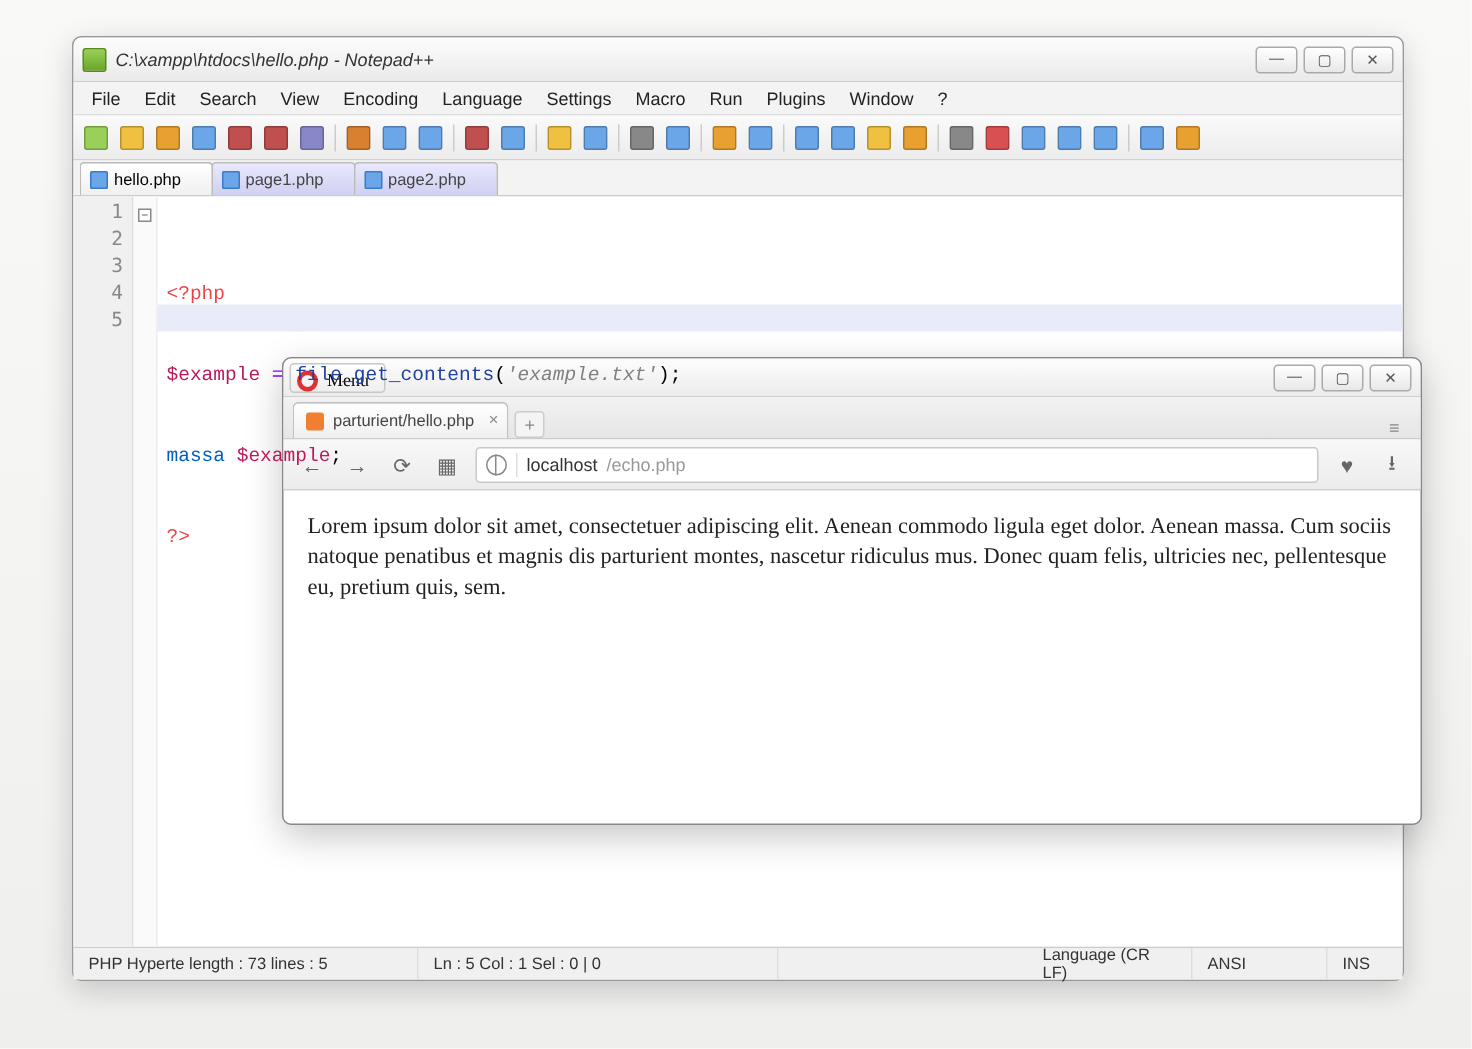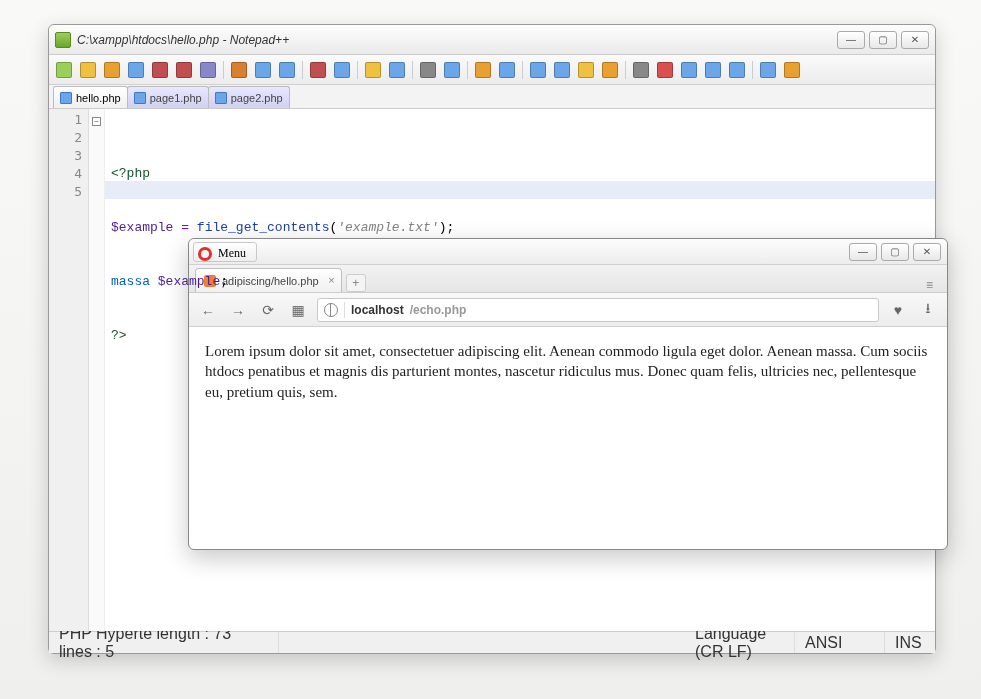--- a/index.html
+++ b/index.html
@@ -15,59 +15,59 @@
 
 .menubar { height: 22px; display: flex; align-items: center; padding: 0 4px; background: #f3f3f3; border-bottom: 1px solid #ddd; }
 .menubar .menu-item { padding: 2px 8px; color: #222; cursor: pointer; }
 
 .toolbar { height: 30px; display: flex; align-items: center; padding: 2px 4px; gap: 2px; background: linear-gradient(#fafafa,#ececec); border-bottom: 1px solid #d0d0d0; overflow: hidden; }
 .tool-btn { width: 22px; height: 22px; border: 1px solid transparent; border-radius: 2px; display: flex; align-items: center; justify-content: center; cursor: pointer; }
 .tool-sep { width: 1px; height: 18px; background: #ccc; margin: 0 2px; }
 .ticon { width: 16px; height: 16px; border-radius: 2px; }
 
 .doc-tabs { height: 24px; display: flex; align-items: flex-end; padding: 0 4px; background: #f3f3f3; border-bottom: 1px solid #ccc; gap: 0; }
-.doc-tab { display: flex; align-items: center; height: 22px; padding: 0 6px 0 6px; border: 1px solid #bbb; border-bottom: none; margin-right: -1px; border-radius: 3px 3px 0 0; background: linear-gradient(#e8e8ff,#d0d0f0); color: #444; font-size: 11px; cursor: pointer; gap: 4px; }
+.doc-tab { display: flex; align-items: center; height: 22px; padding: 0 20px 0 6px; border: 1px solid #bbb; border-bottom: none; margin-right: -1px; border-radius: 3px 3px 0 0; background: linear-gradient(#e8e8ff,#d0d0f0); color: #444; font-size: 11px; cursor: pointer; gap: 4px; }
 .doc-tab.active { background: linear-gradient(#fff,#f0f0f0); color: #000; position: relative; z-index: 2; }
 .doc-tab .tab-ico { width: 12px; height: 12px; background: #6aa6e8; border: 1px solid #3a7ac8; border-radius: 1px; }
 
 .editor-area { flex: 1; display: flex; background: #fff; overflow: hidden; position: relative; }
 .gutter { width: 40px; background: #f0f0f0; border-right: 1px solid #ddd; text-align: right; padding: 2px 6px 0 0; color: #888; font-family: Consolas, monospace; font-size: 13px; line-height: 18px; }
 .fold-col { width: 16px; background: #fafafa; border-right: 1px solid #eee; padding-top: 4px; }
 .fold-box { width: 9px; height: 9px; margin: 4px auto 0; border: 1px solid #888; background: #fff; font-size: 8px; line-height: 7px; text-align: center; color: #555; }
 .code { flex: 1; padding: 2px 6px; font-family: Consolas, "Courier New", monospace; font-size: 13px; line-height: 18px; white-space: pre; position: relative; }
 .code .line { height: 18px; }
 .code .hl { background: #e8ecf8; position: absolute; left: 0; right: 0; height: 18px; z-index: 0; }
 .code .line span { position: relative; z-index: 1; }
-.c-tag { color: #14532d; }
-.c-var { color: #4c1d95; }
+.c-tag { color: #ef4444; }
+.c-var { color: #be185d; }
 .c-op { color: #8000ff; }
 .c-func { color: #2040a0; }
 .c-str { color: #808080; font-style: italic; }
 .c-echo { color: #0060c0; }
 
-.statusbar { height: 22px; display: flex; align-items: center; background: #f0f0f0; border-top: 1px solid #ccc; font-size: 16px; color: #333; }
+.statusbar { height: 22px; display: flex; align-items: center; background: #f0f0f0; border-top: 1px solid #ccc; font-size: 11px; color: #333; }
 .statusbar .cell { padding: 0 10px; border-right: 1px solid #ddd; height: 100%; display: flex; align-items: center; }
 .statusbar .cell:last-child { border-right: none; }
 .statusbar .spacer { flex: 1; }
 
 
 .opera-window { position: absolute; left: 188px; top: 238px; width: 760px; height: 312px; background: #fff; border: 1px solid #888; border-radius: 6px; box-shadow: 0 8px 24px rgba(0,0,0,0.22); display: flex; flex-direction: column; }
 .opera-top { height: 26px; display: flex; align-items: center; background: linear-gradient(#fdfdfd,#ececec); border-bottom: 1px solid #d0d0d0; border-radius: 6px 6px 0 0; padding-left: 4px; }
 .opera-menu-btn { display: flex; align-items: flex-end; gap: 6px; height: 20px; padding: 0 10px 0 4px; border: 1px solid #c8c8c8; border-radius: 3px; background: linear-gradient(#fff,#eee); cursor: pointer; font-family: Liberation Serif, serif; }
 .opera-o { width: 14px; height: 14px; border: 3px solid #e03030; border-radius: 50%; }
 .opera-tabs { height: 28px; display: flex; align-items: flex-end; padding: 0 6px; background: linear-gradient(#f2f2f2,#e6e6e6); border-bottom: 1px solid #ccc; gap: 4px; }
 .opera-tab { display: flex; align-items: center; height: 24px; padding: 0 22px 0 8px; border: 1px solid #c0c0c0; border-bottom: none; border-radius: 4px 4px 0 0; background: linear-gradient(#fff,#f0f0f0); font-size: 11px; color: #444; gap: 6px; position: relative; cursor: pointer; }
 .opera-tab .close-x { position: absolute; right: 6px; top: 5px; font-size: 11px; color: #888; }
 .opera-tab .fav { width: 12px; height: 12px; background: #f08030; border-radius: 2px; }
 .opera-newtab { width: 20px; height: 18px; border: 1px solid #ccc; border-radius: 3px; background: #f4f4f4; display: flex; align-items: center; justify-content: center; color: #888; font-size: 12px; cursor: pointer; }
 .opera-tabs .right-icon { margin-left: auto; padding-right: 8px; color: #888; cursor: pointer; }
 
 .opera-addr { height: 34px; display: flex; align-items: center; padding: 0 8px; gap: 8px; background: linear-gradient(#f8f8f8,#ececec); border-bottom: 1px solid #d0d0d0; }
 .nav-btn { width: 22px; height: 22px; display: flex; align-items: center; justify-content: center; color: #666; cursor: pointer; border-radius: 3px; font-size: 14px; }
-.addr-field { flex: 1; height: 24px; border: 1px solid #c8c8c8; border-radius: 3px; background: #fff; display: flex; align-items: center; padding: 0 6px; gap: 6px; font-size: 12px; font-weight: bold; }
+.addr-field { flex: 1; height: 24px; border: 1px solid #c8c8c8; border-radius: 3px; background: #fff; display: flex; align-items: center; padding: 0 6px; gap: 6px; font-size: 12px; }
 .addr-field .globe { width: 14px; height: 14px; border: 1.5px solid #888; border-radius: 50%; position: relative; }
 .addr-field .globe::after { content: ""; position: absolute; left: 5px; top: -1px; bottom: -1px; width: 1px; background: #888; }
 .addr-field .sep { width: 1px; height: 16px; background: #ddd; }
 .addr-host { color: #333; }
 .addr-path { color: #999; }
 
 .opera-content { flex: 1; padding: 14px 16px; font-family: "Times New Roman", serif; font-size: 15px; color: #222; line-height: 1.35; overflow: auto; }
 </style>
 </head>
 <body>
@@ -76,20 +76,34 @@
   <div class="titlebar">
     <div class="app-icon"></div>
     <div class="title">C:\xampp\htdocs\hello.php - Notepad++</div>
     <div class="win-controls">
       <div class="win-btn">—</div>
       <div class="win-btn">▢</div>
       <div class="win-btn">✕</div>
     </div>
   </div>
 
+  <div class="menubar" id="npp-menubar">
+      <div class="menu-item">File</div>
+      <div class="menu-item">Edit</div>
+      <div class="menu-item">Search</div>
+      <div class="menu-item">View</div>
+      <div class="menu-item">Encoding</div>
+      <div class="menu-item">Language</div>
+      <div class="menu-item">Settings</div>
+      <div class="menu-item">Macro</div>
+      <div class="menu-item">Run</div>
+      <div class="menu-item">Plugins</div>
+      <div class="menu-item">Window</div>
+      <div class="menu-item">?</div>
+    </div>
 
   <div class="toolbar" id="npp-toolbar">
       <div class="tool-btn">
         <div class="ticon" style="background: rgb(154, 208, 90); border: 1px solid rgba(0, 0, 0, 0.25);"></div>
       </div>
       <div class="tool-btn">
         <div class="ticon" style="background: rgb(240, 192, 64); border: 1px solid rgba(0, 0, 0, 0.25);"></div>
       </div>
       <div class="tool-btn">
         <div class="ticon" style="background: rgb(232, 160, 48); border: 1px solid rgba(0, 0, 0, 0.25);"></div>
@@ -213,20 +227,21 @@
       <div class="line"><span class="c-tag">&lt;?php</span></div>
       <div class="line"><span class="c-var">$example</span><span class="c-op"> = </span><span class="c-func">file_get_contents</span><span>(</span><span class="c-str">'example.txt'</span><span>);</span></div>
       <div class="line"><span class="c-echo">massa </span><span class="c-var">$example</span><span>;</span></div>
       <div class="line"><span class="c-tag">?&gt;</span></div>
       <div class="line"></div>
     </div>
   </div>
 
   <div class="statusbar">
     <div class="cell" style="width:230px;">PHP Hyperte length : 73    lines : 5</div>
+    <div class="cell" style="width:240px;">Ln : 5    Col : 1    Sel : 0 | 0</div>
     <div class="spacer"></div>
     <div class="cell" style="width:110px;">Language (CR LF)</div>
     <div class="cell" style="width:90px;">ANSI</div>
     <div class="cell" style="width:50px;">INS</div>
   </div>
 </div>
 
 <div class="opera-window">
   <div class="opera-top">
     <div class="opera-menu-btn">
@@ -237,21 +252,21 @@
     <div class="win-controls" style="padding-right:6px;">
       <div class="win-btn">—</div>
       <div class="win-btn">▢</div>
       <div class="win-btn">✕</div>
     </div>
   </div>
 
   <div class="opera-tabs">
     <div class="opera-tab">
       <div class="fav"></div>
-      <span>adipiscing/hello.php</span>
+      <span>parturient/hello.php</span>
       <span class="close-x">×</span>
     </div>
     <div class="opera-newtab">+</div>
     <div class="right-icon">≡</div>
   </div>
 
   <div class="opera-addr">
     <div class="nav-btn">←</div>
     <div class="nav-btn">→</div>
     <div class="nav-btn">⟳</div>
@@ -259,14 +274,14 @@
     <div class="addr-field">
       <div class="globe"></div>
       <div class="sep"></div>
       <span class="addr-host">localhost</span>
         <span class="addr-path">/echo.php</span>
     </div>
     <div class="nav-btn">♥</div>
     <div class="nav-btn">⭳</div>
   </div>
 
-  <div class="opera-content">Lorem ipsum dolor sit amet, consectetuer adipiscing elit. Aenean commodo ligula eget dolor. Aenean massa. Cum sociis htdocs penatibus et magnis dis parturient montes, nascetur ridiculus mus. Donec quam felis, ultricies nec, pellentesque eu, pretium quis, sem.</div>
+  <div class="opera-content">Lorem ipsum dolor sit amet, consectetuer adipiscing elit. Aenean commodo ligula eget dolor. Aenean massa. Cum sociis natoque penatibus et magnis dis parturient montes, nascetur ridiculus mus. Donec quam felis, ultricies nec, pellentesque eu, pretium quis, sem.</div>
 </div>
 
 </body></html>

